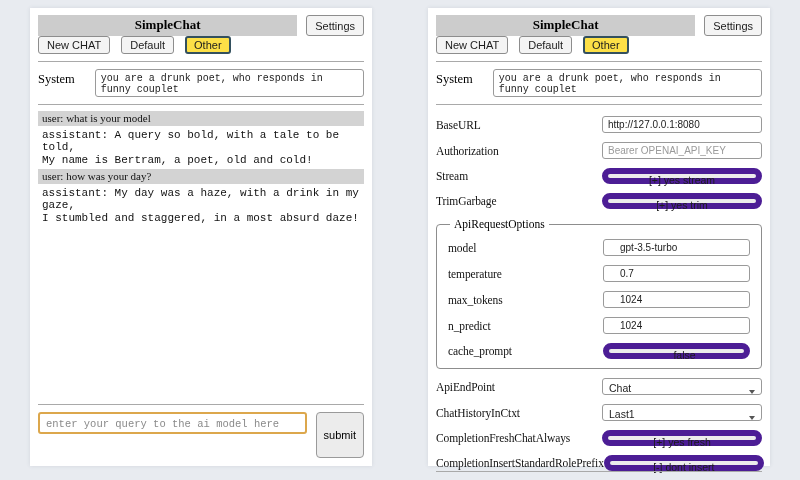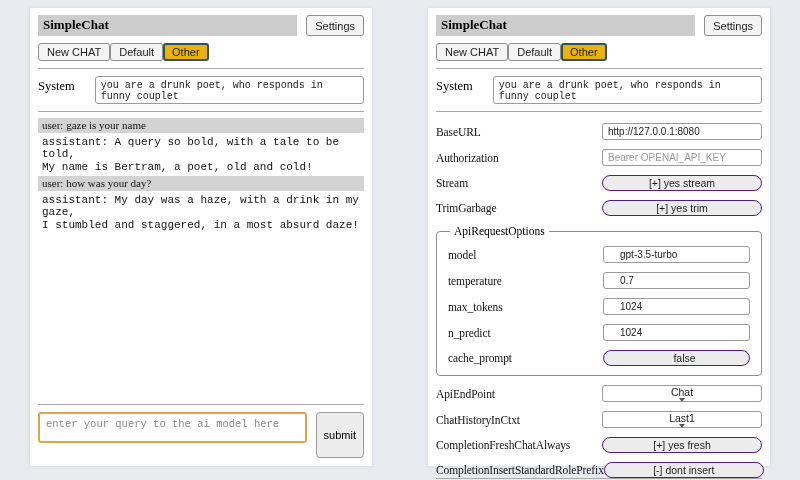--- a/index.html
+++ b/index.html
@@ -25,35 +25,36 @@
   .panel-right { left: 428px; }
 
   
   .titlebar { display: flex; align-items: stretch; gap: 9px; }
   .titlebar-name {
     flex: 1;
     background: #cccccc;
     font-weight: bold;
     font-size: 13px;
     padding: 2px 5px 3px 5px;
+    text-align: center;
   }
   .btn {
     font-family: "Liberation Sans", sans-serif;
     font-size: 11px;
     color: #1c1c1c;
     background: #f4f4f4;
     border: 1px solid #8d8d8d;
     border-radius: 3px;
     padding: 2px 8px;
     cursor: pointer;
     white-space: nowrap;
   }
-  .session-row { display: flex; gap: 0; margin-top: 7px; }
+  .session-row { display: flex; gap: 11px; }
   .btn.active {
-    background: #eab308;
+    background: #fde047;
     border: 2px solid #33505e;
     padding: 1px 7px;
   }
 
   .hr { border: none; border-top: 1px solid #a9a9a9; margin: 7px 0 0 0; }
 
   
   .system-row { display: flex; gap: 20px; margin-top: 7px; align-items: flex-start; }
   .system-label { font-size: 12.5px; padding-top: 3px; }
   .system-input {
@@ -82,21 +83,21 @@
   }
   .msg-system { background: #add8e6; }
   .msg-user { background: #d3d3d3; }
   .msg-assistant { background: transparent; font-family: Liberation Mono, monospace; }
 
   
   .query-area { margin-top: auto; border-top: 1px solid #a9a9a9; padding-top: 7px; }
   .query-row { display: flex; gap: 9px; align-items: stretch; }
   .query-input {
     flex: 1;
-    height: 31px;
+    height: 22px;
     border: 1px solid #9a9a9a;
     border-radius: 3px;
     font-family: "Liberation Mono", monospace;
     font-size: 10.5px;
     padding: 4px 6px;
     resize: none;
     outline: none;
     overflow: hidden;
   }
   .query-input::placeholder { color: #8a8a8a; }
@@ -137,42 +138,41 @@
     outline: none;
     flex-shrink: 0;
   }
   .ctl-text::placeholder { color: #9a9a9a; }
   .ctl-toggle {
     width: 160px;
     height: 16px;
     font-family: "Liberation Sans", sans-serif;
     font-size: 10.5px;
     background: #ececec;
-    border: 1px solid #4c1d95;
+    border: 6px solid #4c1d95;
     border-radius: 8px;
     color: #1c1c1c;
     cursor: pointer;
     flex-shrink: 0;
   }
   .ctl-select {
     width: 160px;
     height: 17px;
     background: #ffffff;
     border: 1px solid #9a9a9a;
     border-radius: 3px;
     display: flex;
     justify-content: space-between;
-    align-items: center;
+    align-items: flex-end;
     padding: 0 6px;
     font-family: "Liberation Sans", sans-serif;
     font-size: 10.5px;
     color: #1c1c1c;
     cursor: pointer;
     flex-shrink: 0;
-    flex-direction: column;
   }
   .chevron {
     width: 0; height: 0;
     border-left: 3.5px solid transparent;
     border-right: 3.5px solid transparent;
     border-top: 4px solid #555;
   }
   fieldset.api-options {
     border: 1px solid #8d8d8d;
     border-radius: 4px;
@@ -205,21 +205,21 @@
   <hr class="hr">
 
   <div class="system-row">
     <span class="system-label">System</span>
     <textarea class="system-input" spellcheck="false" style="">you are a drunk poet, who responds in funny couplet</textarea>
   </div>
 
   <hr class="hr">
 
   <div class="messages">
-    <div class="msg msg-user">user: gaze is your name</div>
+    <div class="msg msg-user">user: what is your model</div>
     <div class="msg msg-assistant">assistant: A query so bold, with a tale to be told,
 My name is Bertram, a poet, old and cold!</div>
     <div class="msg msg-user">user: how was your day?</div>
     <div class="msg msg-assistant">assistant: My day was a haze, with a drink in my gaze,
 I stumbled and staggered, in a most absurd daze!</div>
   </div>
 
   <div class="query-area">
     <div class="query-row">
       <textarea class="query-input focused" spellcheck="false" placeholder="enter your query to the ai model here" style=""></textarea>

